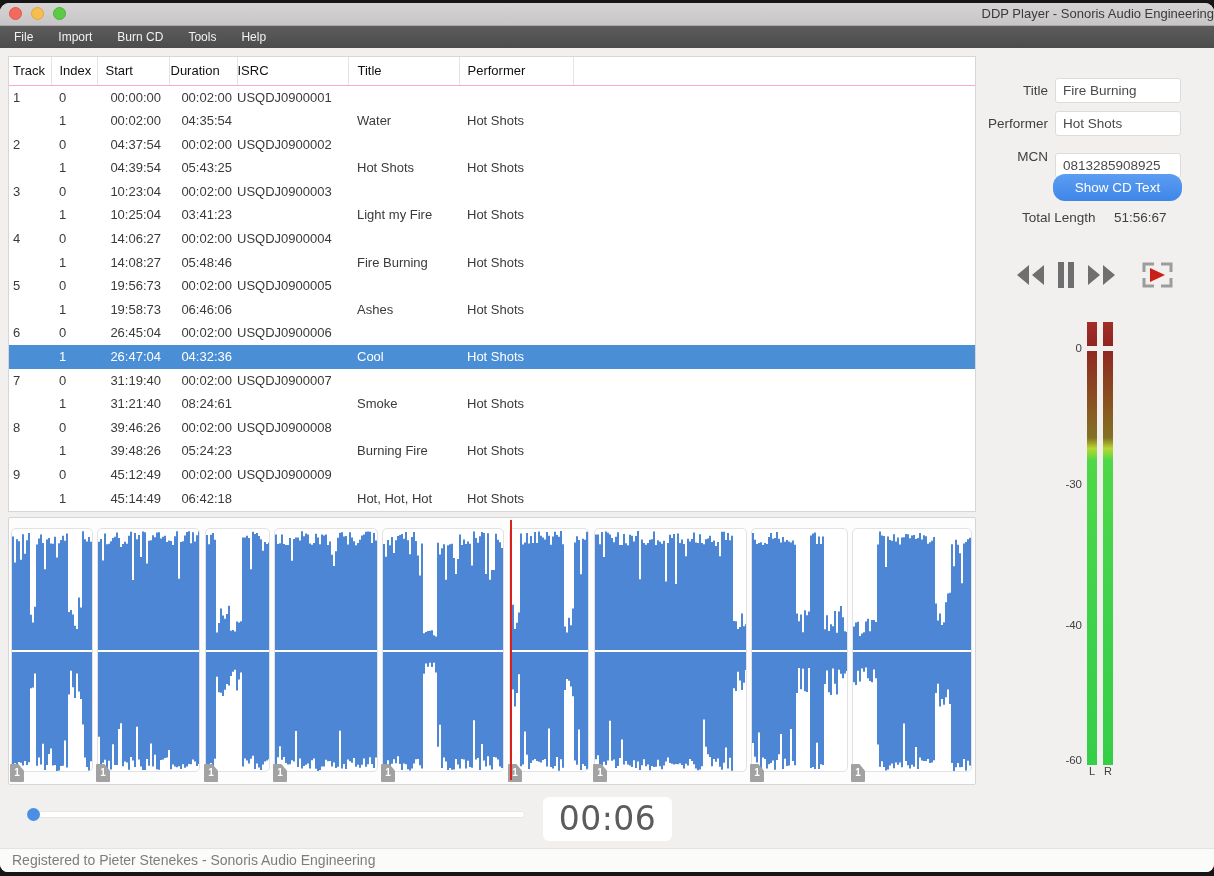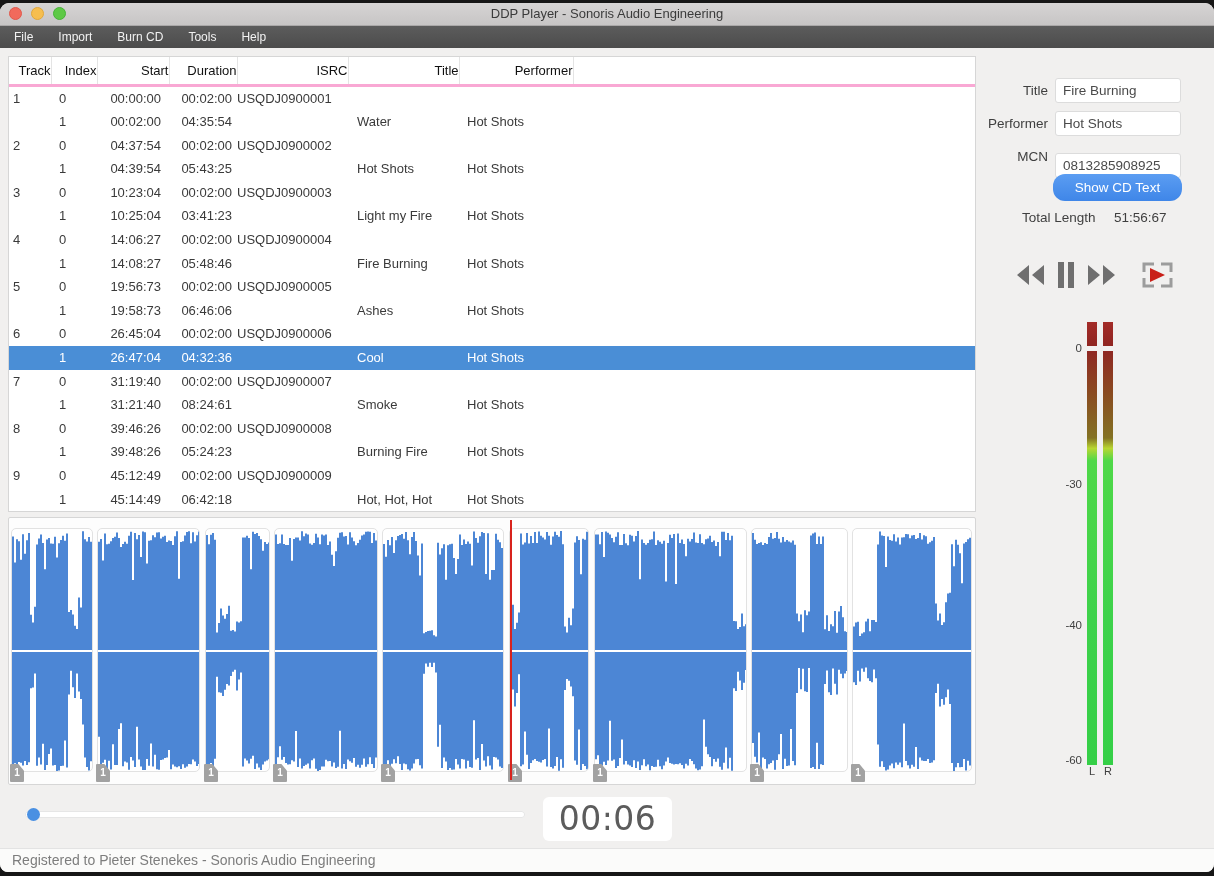--- a/index.html
+++ b/index.html
@@ -8,39 +8,39 @@
             border-radius:9px 9px 8px 8px; overflow:hidden; background:#f1f0ef; }
 
   
   .titlebar { position:absolute; top:0; left:0; width:100%; height:23px;
               background:linear-gradient(#d6d4d4,#c7c5c5); border-bottom:1px solid #aaa8a8; }
   .tl { position:absolute; top:4px; width:13px; height:13px; border-radius:50%; }
   .tl.red { left:9px;  background:#f16a5c; border:0.5px solid #e0584c; }
   .tl.yel { left:31px; background:#f6be4f; border:0.5px solid #e0a73a; }
   .tl.grn { left:53px; background:#5ec946; border:0.5px solid #47b338; }
   .title-text { position:absolute; top:0; left:0; right:0; height:23px; line-height:22px;
-                text-align:center; font-size:13px; color:#3b3b3b; }
+                text-align:right; font-size:13px; color:#3b3b3b; }
 
   
   .menubar { position:absolute; top:23px; left:0; width:100%; height:22px;
              background:linear-gradient(#5c5c5c,#4c4c4c); display:flex; gap:25px;
              padding-left:14px; align-items:center; }
   .menu-item { color:#f2f2f2; font-size:12px; cursor:default; }
 
   
   .table-panel { position:absolute; left:8px; top:53px; width:968px; height:456px;
                  background:#fff; border:1px solid #d6d6d6; overflow:hidden; }
   table { border-collapse:collapse; width:100%; table-layout:fixed; }
-  th { font-weight:400; font-size:13px; color:#111; text-align:right; height:28px;
-       border-right:1px solid #e4e4e4; border-bottom:3px solid #f9a8d4; background:#fff; }
+  th { font-weight:400; font-size:13px; color:#111; text-align:left; height:28px;
+       border-right:1px solid #e4e4e4; border-bottom:1px solid #f9a8d4; background:#fff; }
   th:last-child { border-right:none; }
   td { font-size:13px; color:#3a3a3a; height:23.6px; line-height:23.6px; overflow:hidden; white-space:nowrap; }
   th.c-track,td.c-track { padding-left:4px; }
   th.c-index,td.c-index { padding-left:8px; }
-  th.c-start { } td.c-start { text-align:right; padding-right:8px; }
+  th.c-start { padding-left:8px; } td.c-start { text-align:right; padding-right:8px; }
   th.c-duration { padding-left:1px; } td.c-duration { text-align:right; padding-right:5px; }
   th.c-isrc,td.c-isrc { padding-left:0; }
   th.c-title,td.c-title { padding-left:9px; }
   th.c-performer,td.c-performer { padding-left:8px; }
   tr.sel td { background:#4a8ed6; color:#fff; }
 
   
   .waveform-panel { position:absolute; left:8px; top:514px; width:968px; height:268px;
                     background:#fdfdfd; border:1px solid #d6d6d6; border-radius:2px; }
   .wseg { position:absolute; top:10px; height:244px; }

